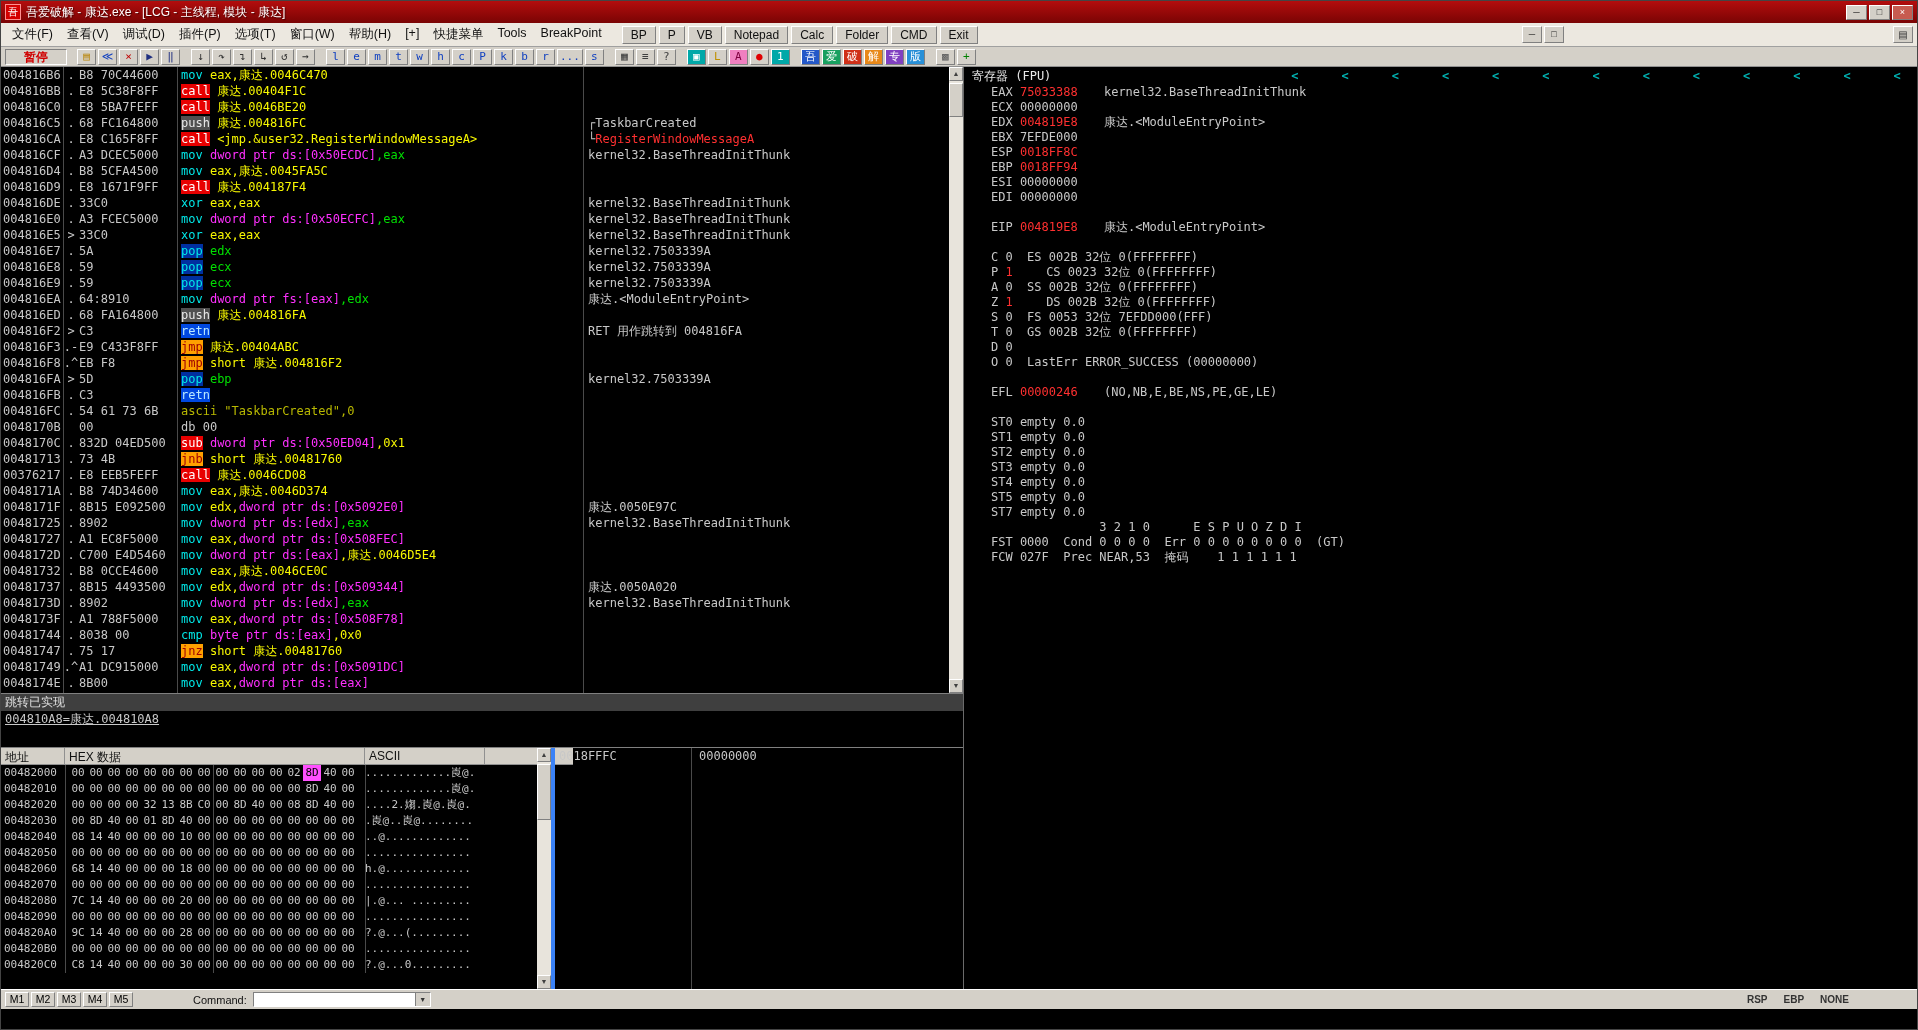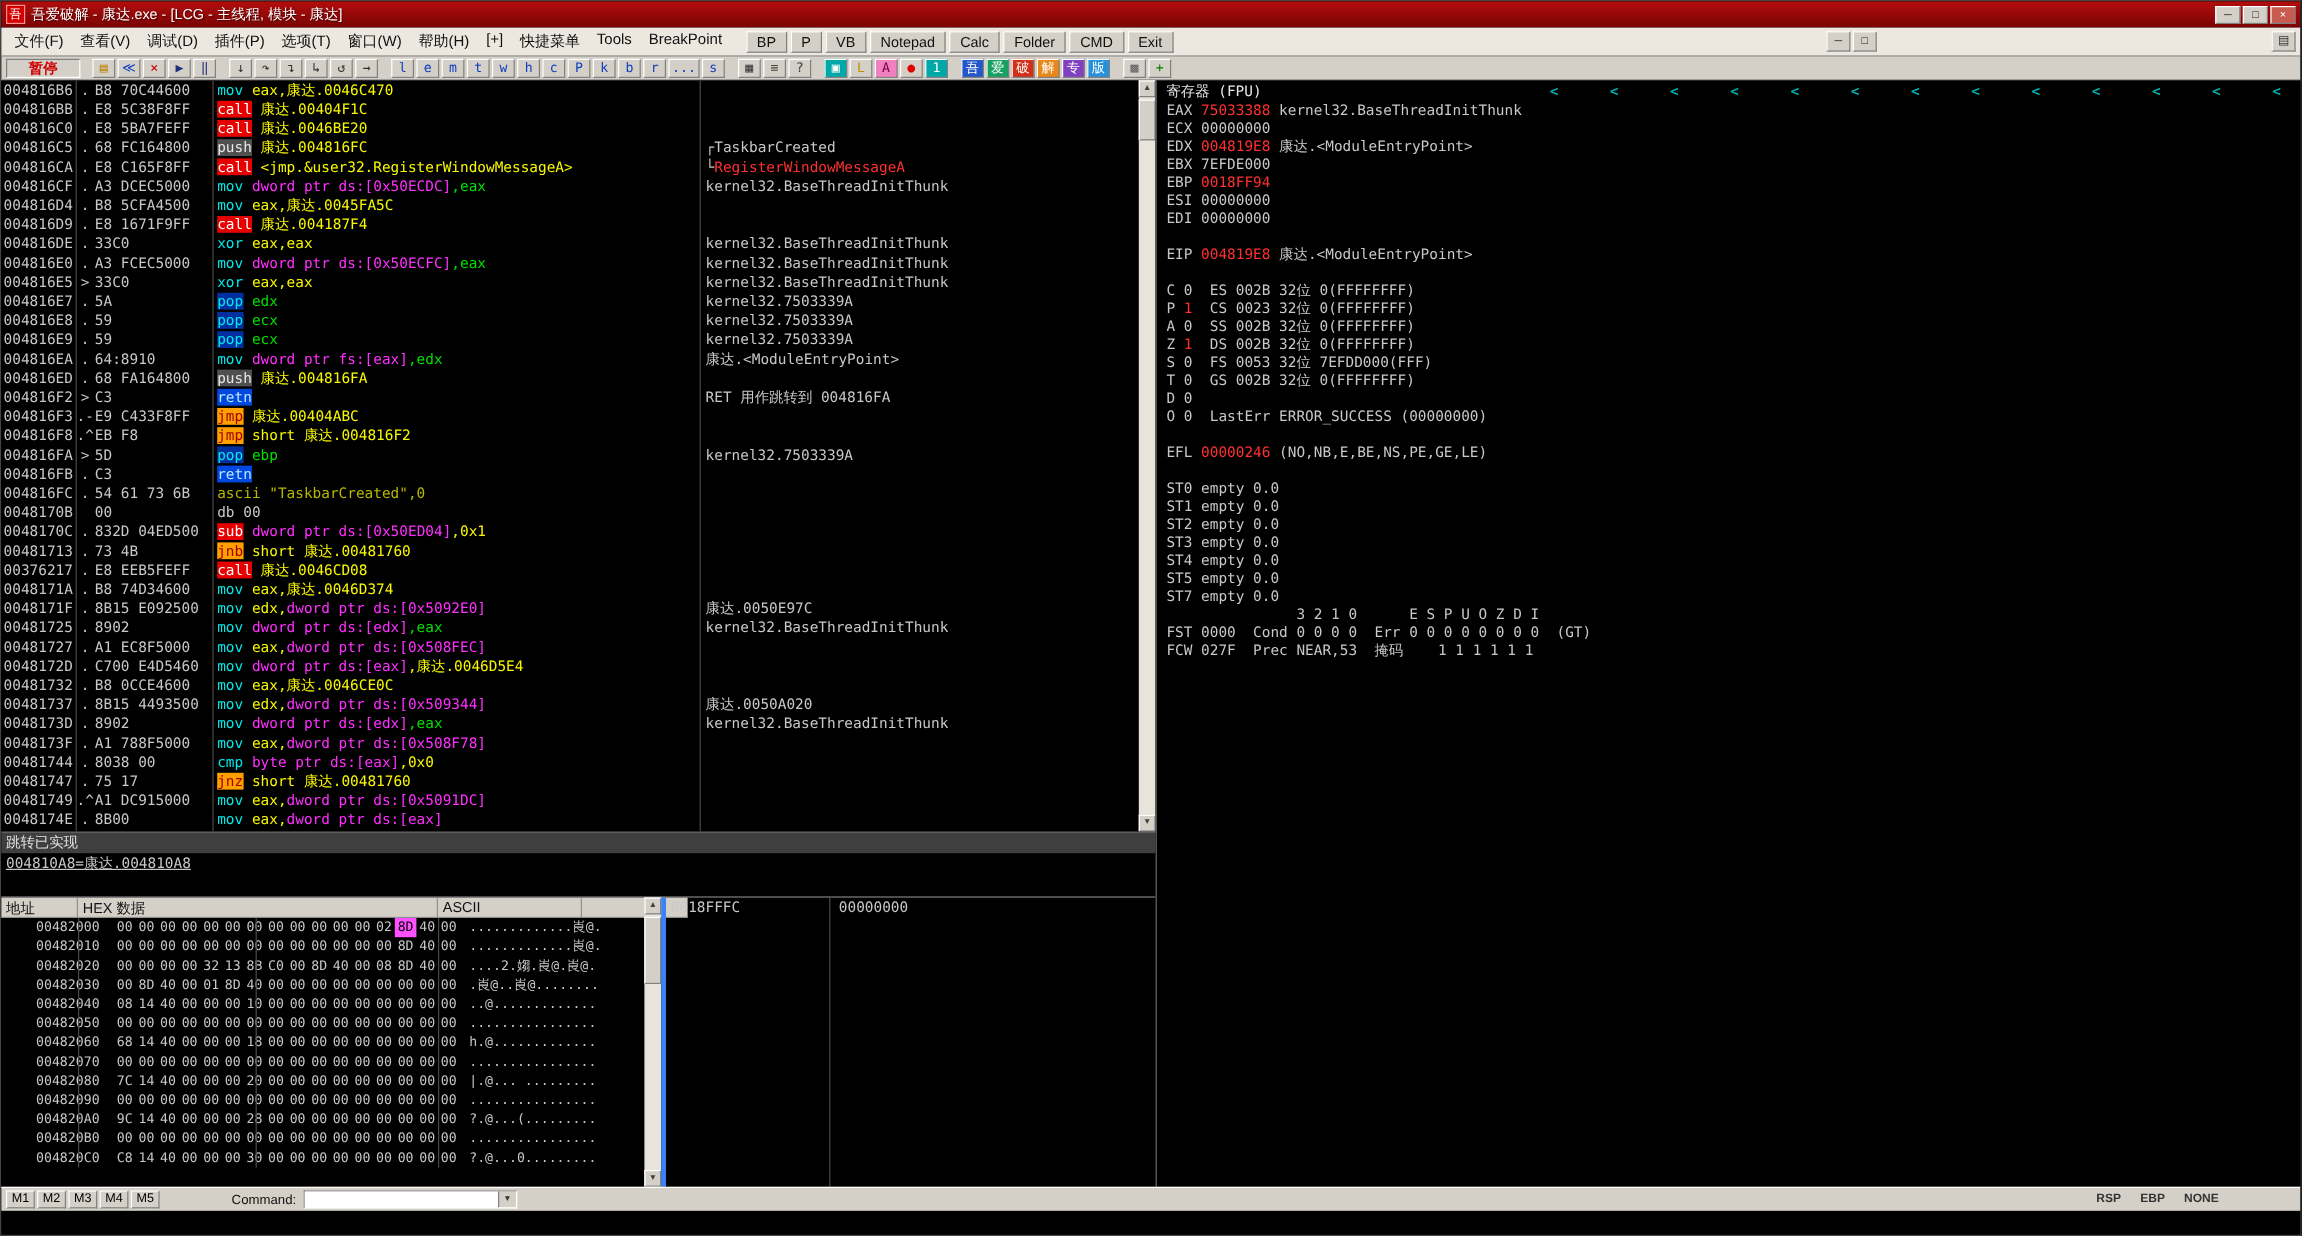--- a/index.html
+++ b/index.html
@@ -66,40 +66,40 @@
   .vsep { position:absolute; top:0; bottom:0; width:1px; background:#4a4a4a; }
   
   .s-mn { color:#00e8e8; } .s-oy { color:#f8f800; } .s-om { color:#ff30ff; }
   .s-og { color:#00e000; } .s-ow { color:#c8c8c8; } .s-as { color:#b8b800; }
   .s-kc { background:#e80000; color:#fff; }
   .s-kj { background:#ffa000; color:#a00000; }
   .s-kr { background:#0048e0; color:#b8e8ff; }
   .s-kp { background:#0030a0; color:#00e8e8; }
   .s-ku { background:#505050; color:#e8e8e8; }
   .s-cw { color:#c8c8c8; } .s-cr { color:#ff3030; }
-  .s-w { color:#c8c8c8; } .s-r { color:#ff3030; }
+  .s-w { color:#c8c8c8;margin-left:19px; } .s-r { color:#ff3030; }
   
   .vscroll { position:absolute; top:0; bottom:0; width:14px; background:#e8e4dc; }
   .sarr { position:absolute; left:0; width:14px; height:14px; background:#d4d0c8;
     border:1px solid; border-color:#fff #808080 #808080 #fff;
     font-size:7px; text-align:center; line-height:12px; color:#404040; }
   .sthumb { position:absolute; left:0; width:14px; background:#d4d0c8;
     border:1px solid; border-color:#fff #808080 #808080 #fff; }
   
   .infopane { position:absolute; left:0; top:692px; width:962px; height:54px;
     background:#000; border-top:1px solid #808080;
     font-family:"DejaVu Sans Mono","Liberation Mono",monospace; font-size:12px; }
   .info-line1 { height:17px; line-height:17px; background:#3f3f3f; color:#e0e0e0; padding-left:4px; }
   .info-line2 { height:17px; line-height:17px; color:#c8c8c8; padding-left:4px;text-decoration:underline; }
   
   .bottomarea { position:absolute; left:0; top:746px; width:962px; height:242px; background:#000; border-top:1px solid #808080; }
   .dump { position:absolute; left:0; top:0; width:572px; height:100%; }
   .dump-header { display:flex; height:17px; background:#d4d0c8; color:#111; font-size:12px; }
   .dh-cell { border-right:1px solid #909090; border-bottom:1px solid #909090; padding:1px 0 0 4px; height:17px; }
-  .dump-rows { position:relative; font-family:"DejaVu Sans Mono","Liberation Mono",monospace; font-size:11px;padding-left:26px; }
+  .dump-rows { position:relative; font-family:"DejaVu Sans Mono","Liberation Mono",monospace; font-size:11px; }
   .hrow { display:flex; height:16px; line-height:16px; }
   .haddr { width:64px; padding-left:3px; color:#c8c8c8; flex:none; }
   .hbytes { width:300px; padding-left:4px; flex:none; }
   .hbyte { display:inline-block; width:18px; text-align:center; color:#c8c8c8; }
   .hbyte.hl { background:#ff50ff; color:#000; }
   .hascii { color:#c8c8c8; white-space:pre; }
   .stack { position:absolute; left:550px; top:0; right:0; height:100%; border-left:4px solid #3b82f6; }
   .srow { display:flex; height:16px; line-height:16px;
     font-family:"DejaVu Sans Mono","Liberation Mono",monospace; font-size:12px; }
   .saddr { width:136px; padding-left:4px; color:#c8c8c8; flex:none; }
@@ -404,20 +404,21 @@
           <span class="rarrow">&lt;</span>
           <span class="rarrow">&lt;</span>
           <span class="rarrow">&lt;</span>
         </span>
     </div>
     <div id="reg-lines">
         <div class="rline"><span class="s-w">EAX </span><span class="s-r">75033388</span><span class="s-w"> kernel32.BaseThreadInitThunk</span></div>
         <div class="rline"><span class="s-w">ECX 00000000</span></div>
         <div class="rline"><span class="s-w">EDX </span><span class="s-r">004819E8</span><span class="s-w"> 康达.&lt;ModuleEntryPoint&gt;</span></div>
         <div class="rline"><span class="s-w">EBX 7EFDE000</span></div>
+        <div class="rline"><span class="s-w">ESP </span><span class="s-r">0018FF8C</span></div>
         <div class="rline"><span class="s-w">EBP </span><span class="s-r">0018FF94</span></div>
         <div class="rline"><span class="s-w">ESI 00000000</span></div>
         <div class="rline"><span class="s-w">EDI 00000000</span></div>
         <div class="rline"></div>
         <div class="rline"><span class="s-w">EIP </span><span class="s-r">004819E8</span><span class="s-w"> 康达.&lt;ModuleEntryPoint&gt;</span></div>
         <div class="rline"></div>
         <div class="rline"><span class="s-w">C 0  ES 002B 32位 0(FFFFFFFF)</span></div>
         <div class="rline"><span class="s-w">P </span><span class="s-r">1</span><span class="s-w">  CS 0023 32位 0(FFFFFFFF)</span></div>
         <div class="rline"><span class="s-w">A 0  SS 002B 32位 0(FFFFFFFF)</span></div>
         <div class="rline"><span class="s-w">Z </span><span class="s-r">1</span><span class="s-w">  DS 002B 32位 0(FFFFFFFF)</span></div>

